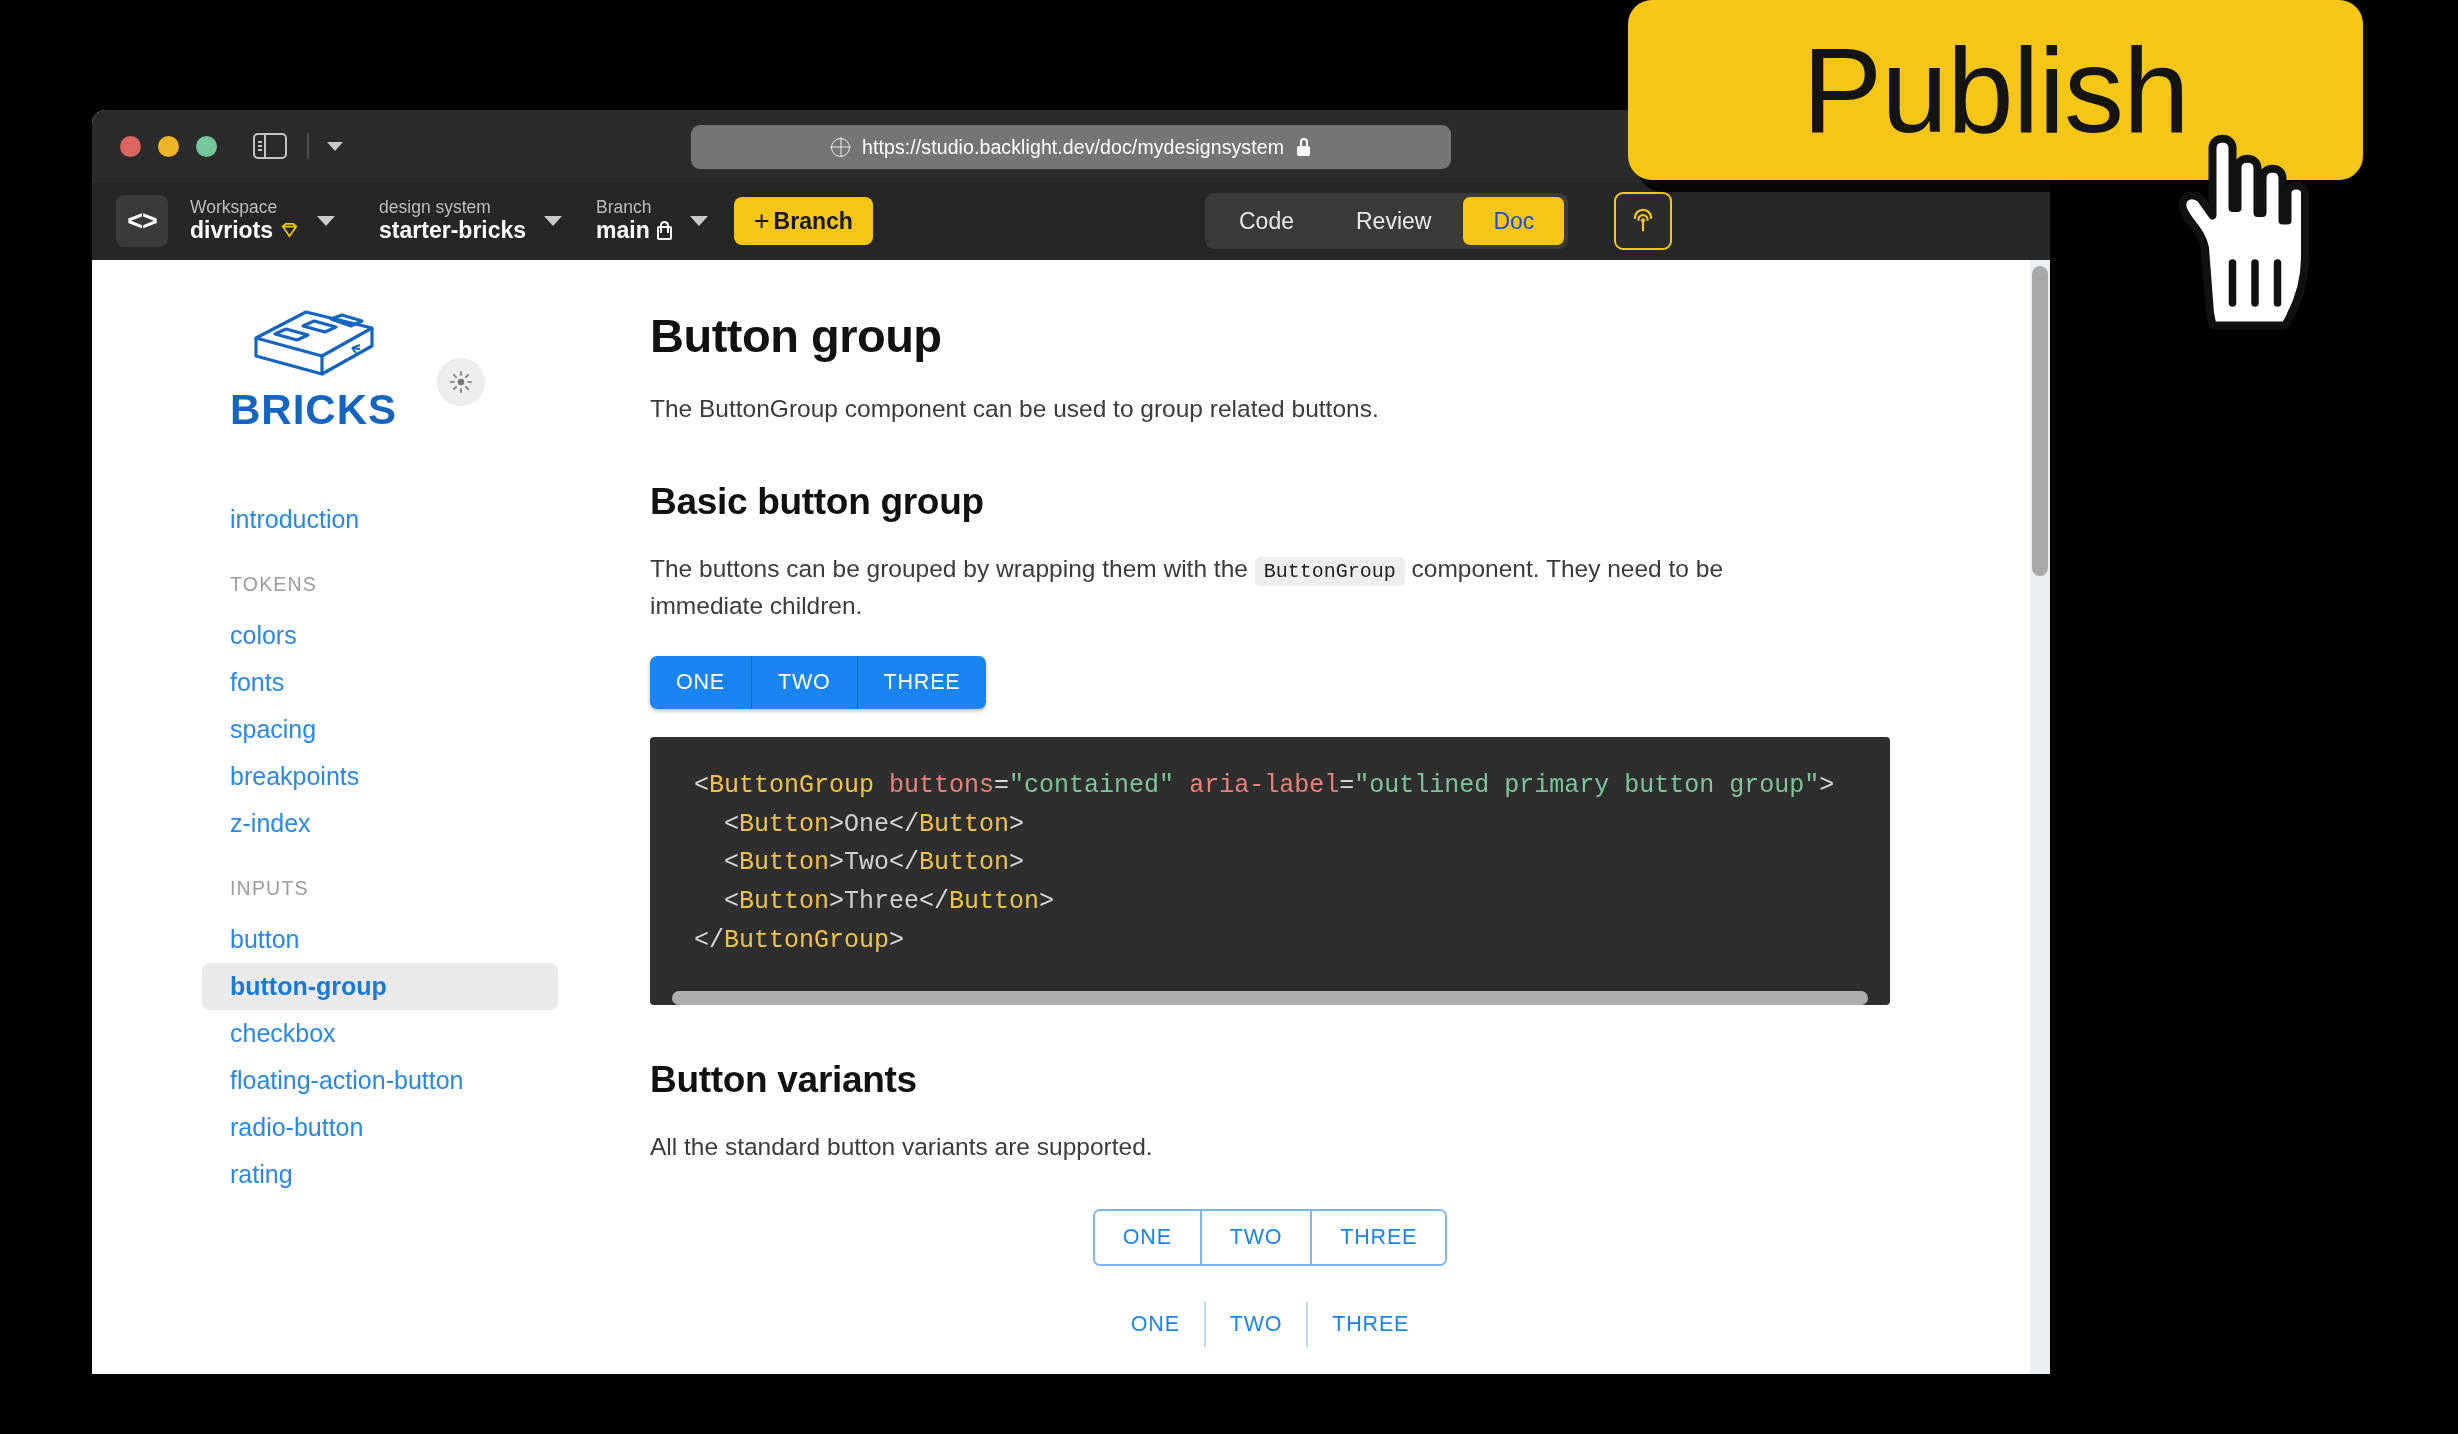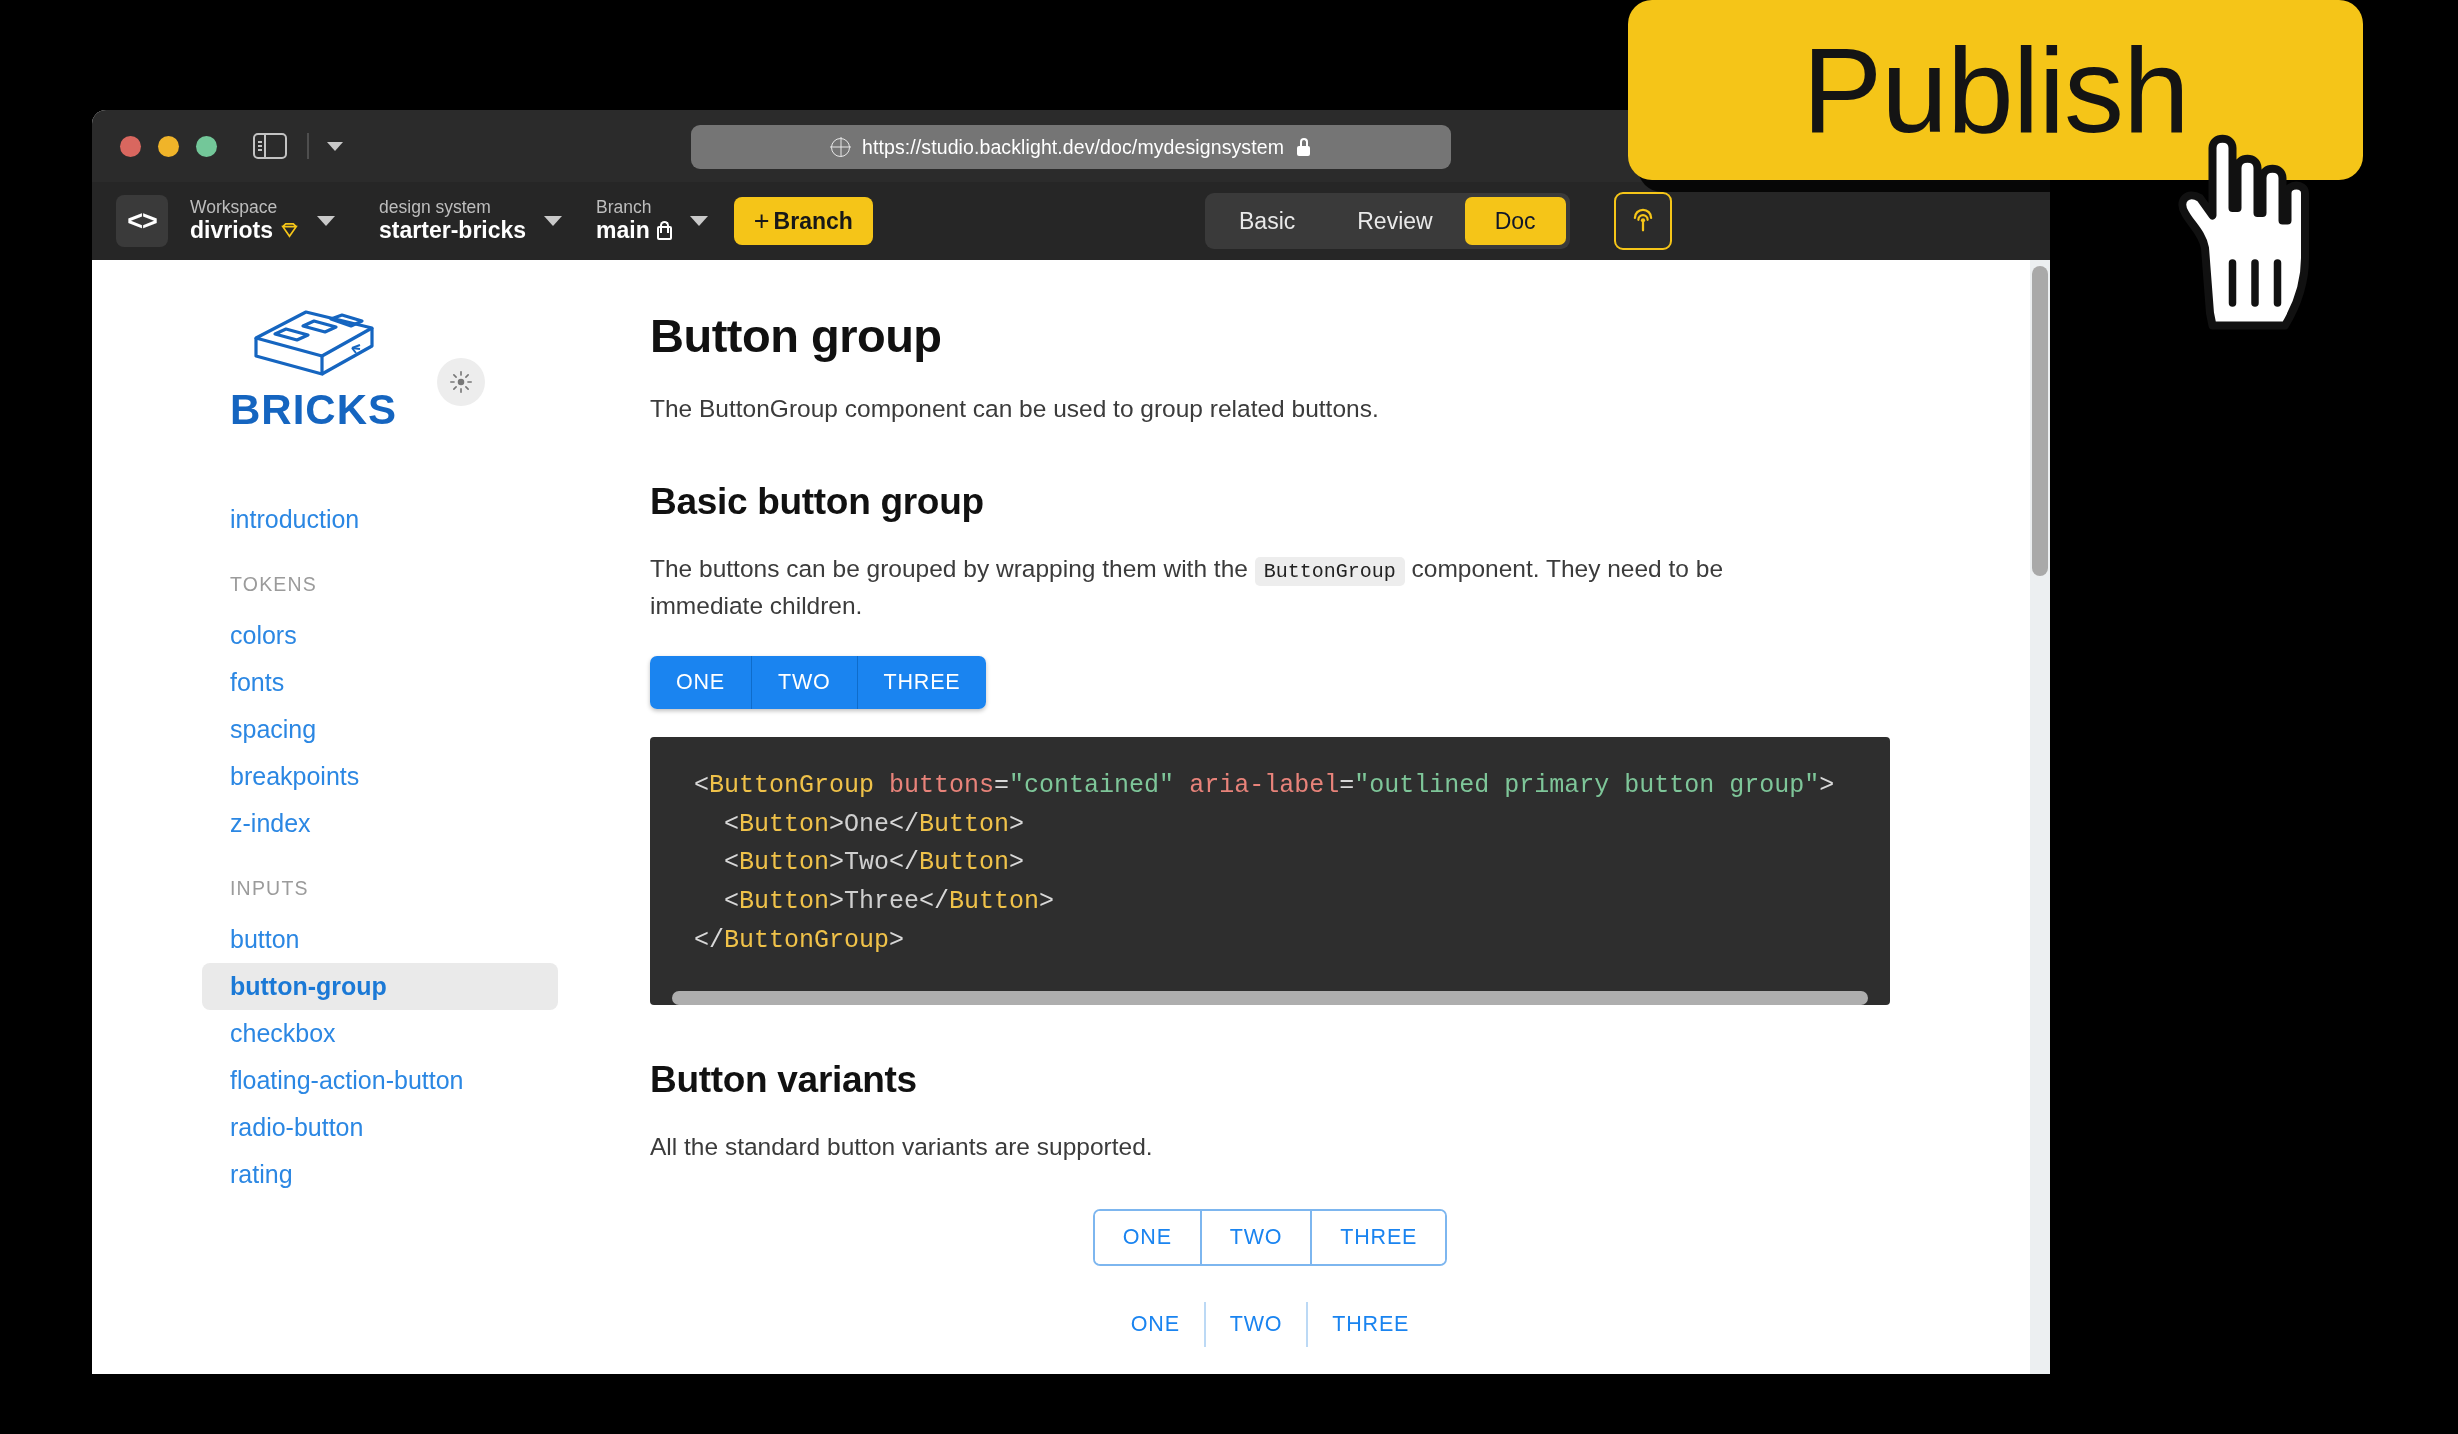--- a/index.html
+++ b/index.html
@@ -119,21 +119,21 @@
   .tabs {
     position: absolute; left: 1113px; top: 50%; transform: translateY(-50%);
     display: flex; align-items: center; background: #3a3a3a;
     border-radius: 9px; padding: 4px; gap: 2px;
   }
   .tab {
     height: 48px; padding: 0 30px; display: flex; align-items: center;
     color: #e9e9e9; font-size: 23px; border-radius: 7px; cursor: pointer;
     background: transparent;
   }
-  .tab.active { background: #f5c518; color: #0f172a; }
+  .tab.active { background: #f5c518; color: #1d4ed8; }
   .publish-icon-btn {
     position: absolute; left: 1522px; top: 50%; transform: translateY(-50%);
     width: 58px; height: 58px; border-radius: 9px;
     border: 2px solid #f5c518; background: #2b2b2b;
     display: flex; align-items: center; justify-content: center; cursor: pointer;
   }
 
   
   .pagebody { display: flex; height: calc(1264px - 72px - 78px); background: #fff; position: relative; }
 
@@ -326,21 +326,21 @@
         </div>
         <div class="crumb-caret"></div>
       </div>
 
       <button class="branch-btn">
         <span class="plus-glyph">+</span>
         <span>Branch</span>
       </button>
 
       <div class="tabs">
-        <div class="tab">Basic</div>
+        <div class="tab">Code</div>
         <div class="tab">Review</div>
         <div class="tab active">Doc</div>
       </div>
 
       <div class="publish-icon-btn">
         <svg width="30" height="30" viewBox="0 0 24 24" fill="none" stroke="#f5c518" stroke-width="1.8" stroke-linecap="round">
           <path d="M5.5 9.5a6.5 6.5 0 0 1 13 0"></path>
           <path d="M8.3 11a3.7 3.7 0 0 1 7.4 0"></path>
           <circle cx="12" cy="11.4" r="1.7" fill="#f5c518" stroke="none"></circle>
           <path d="M12 12.6v6.8"></path>

